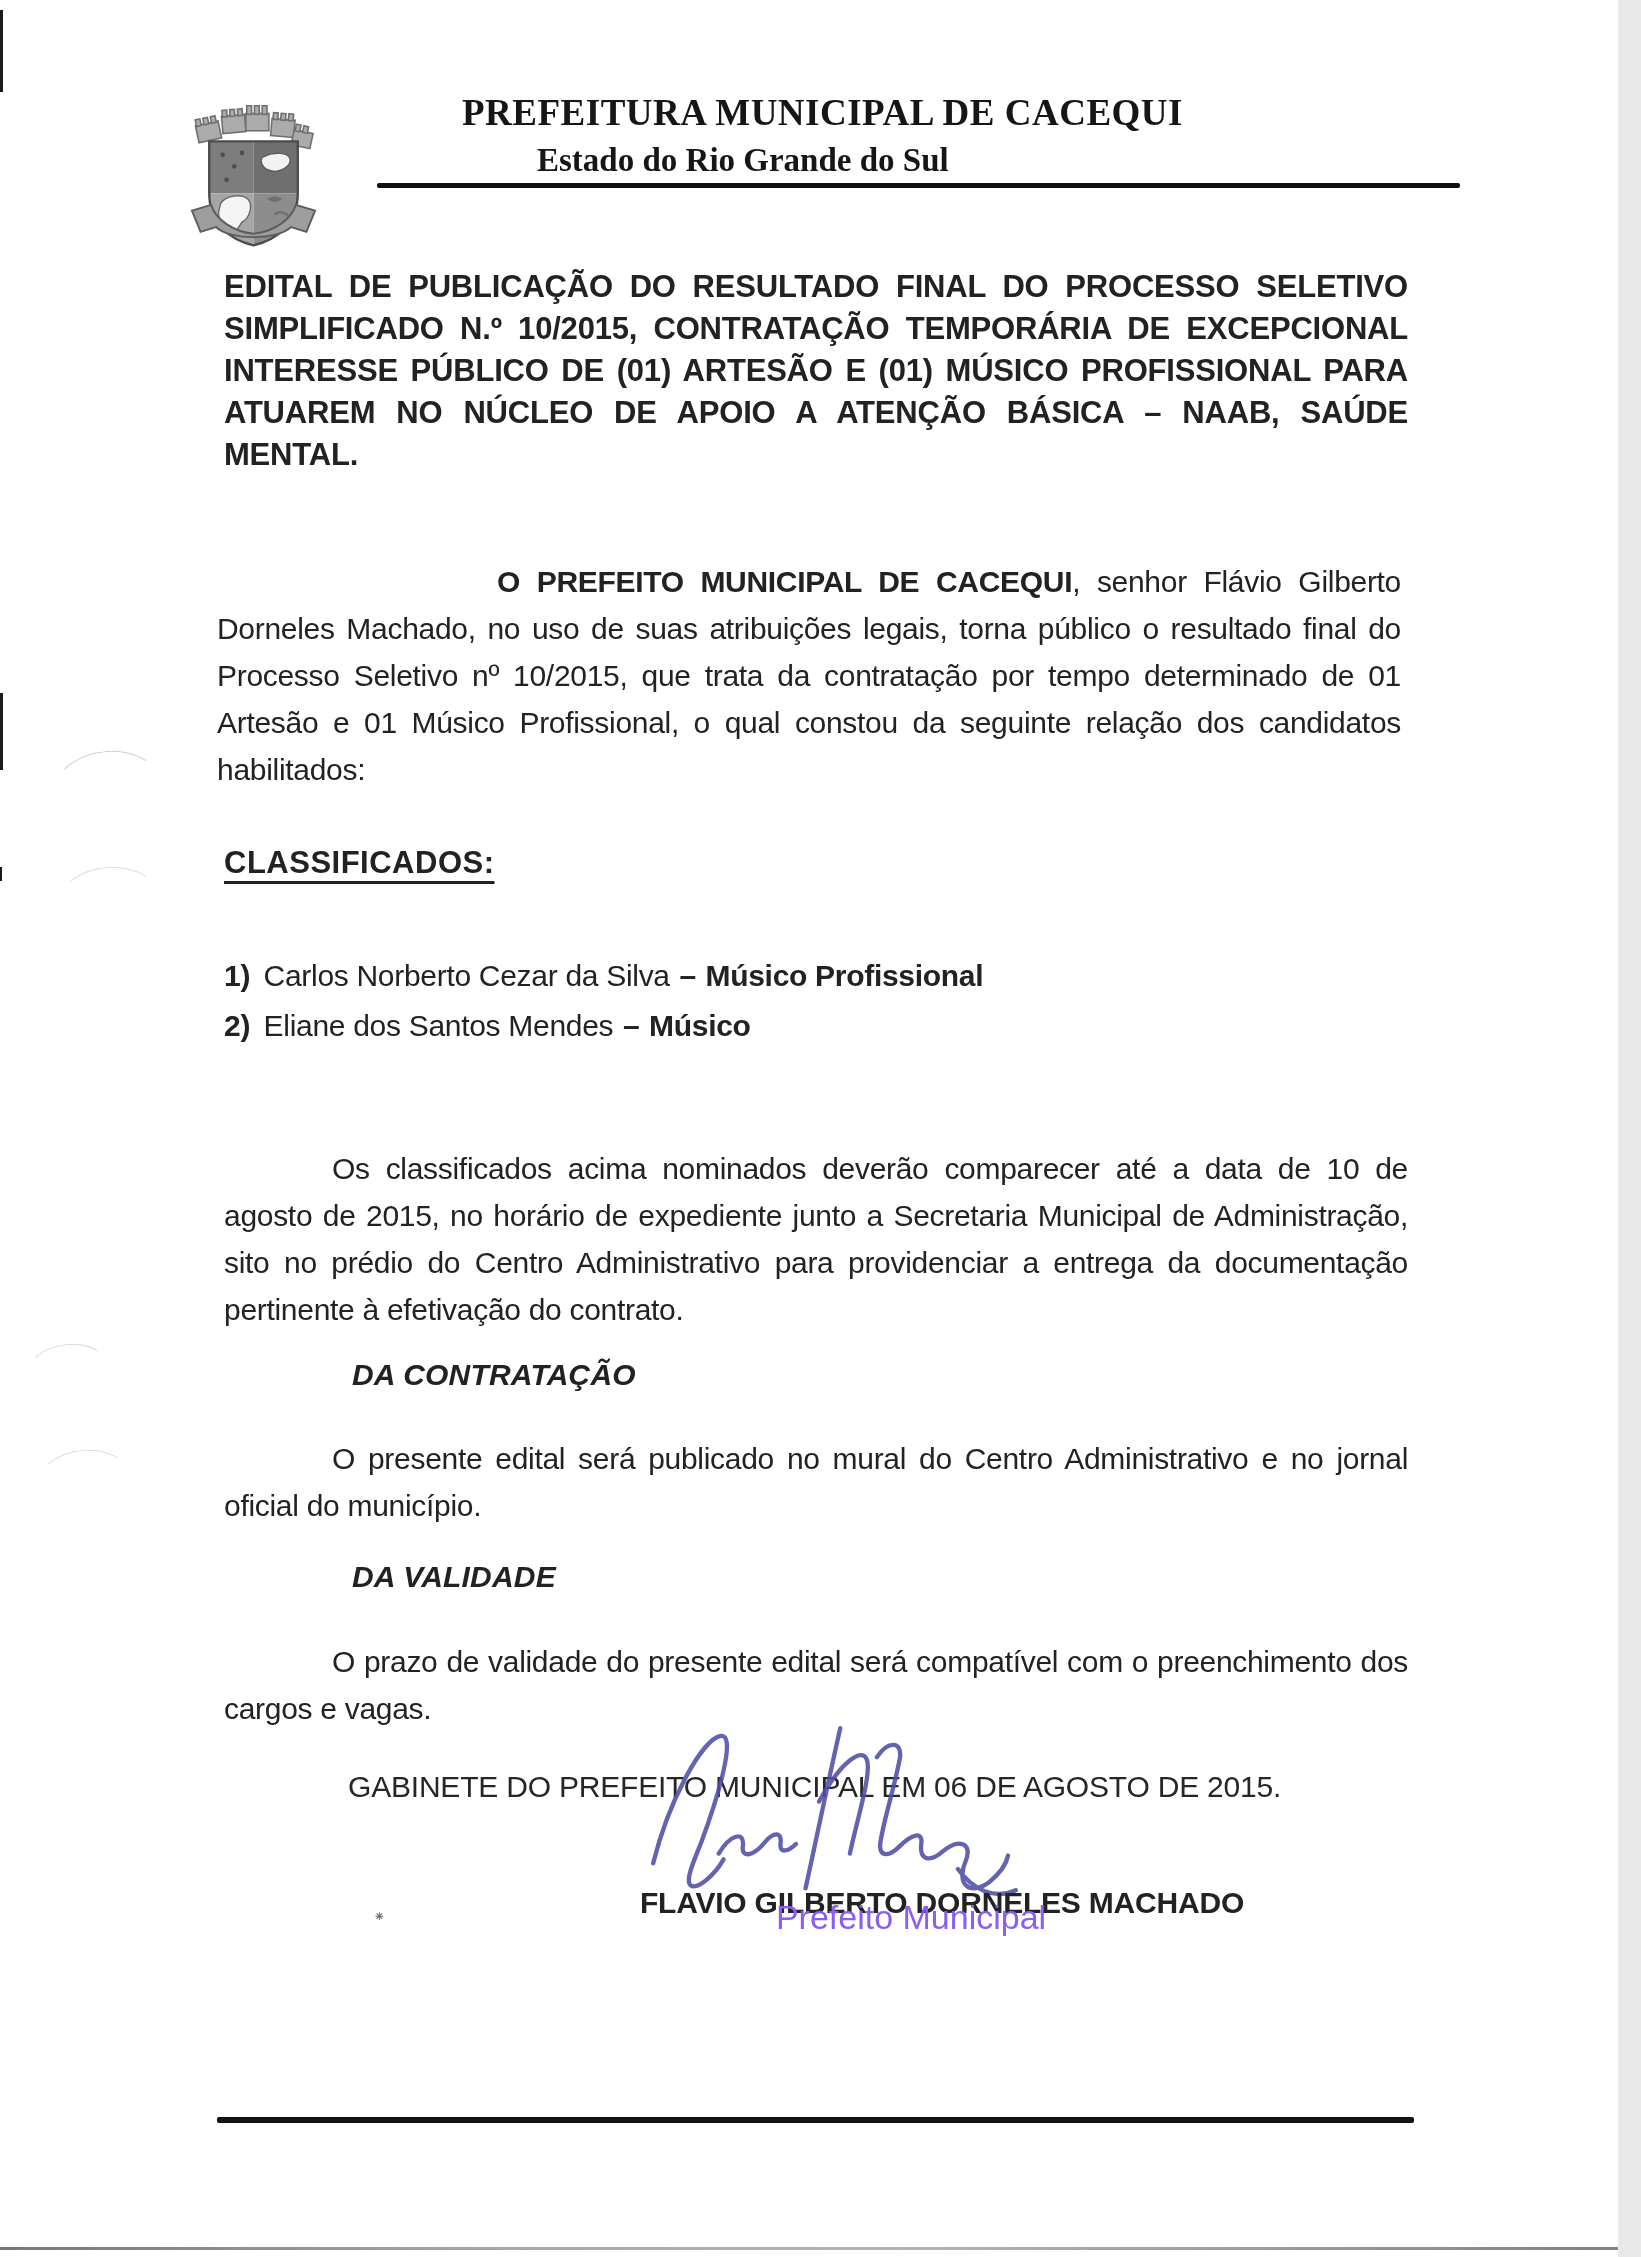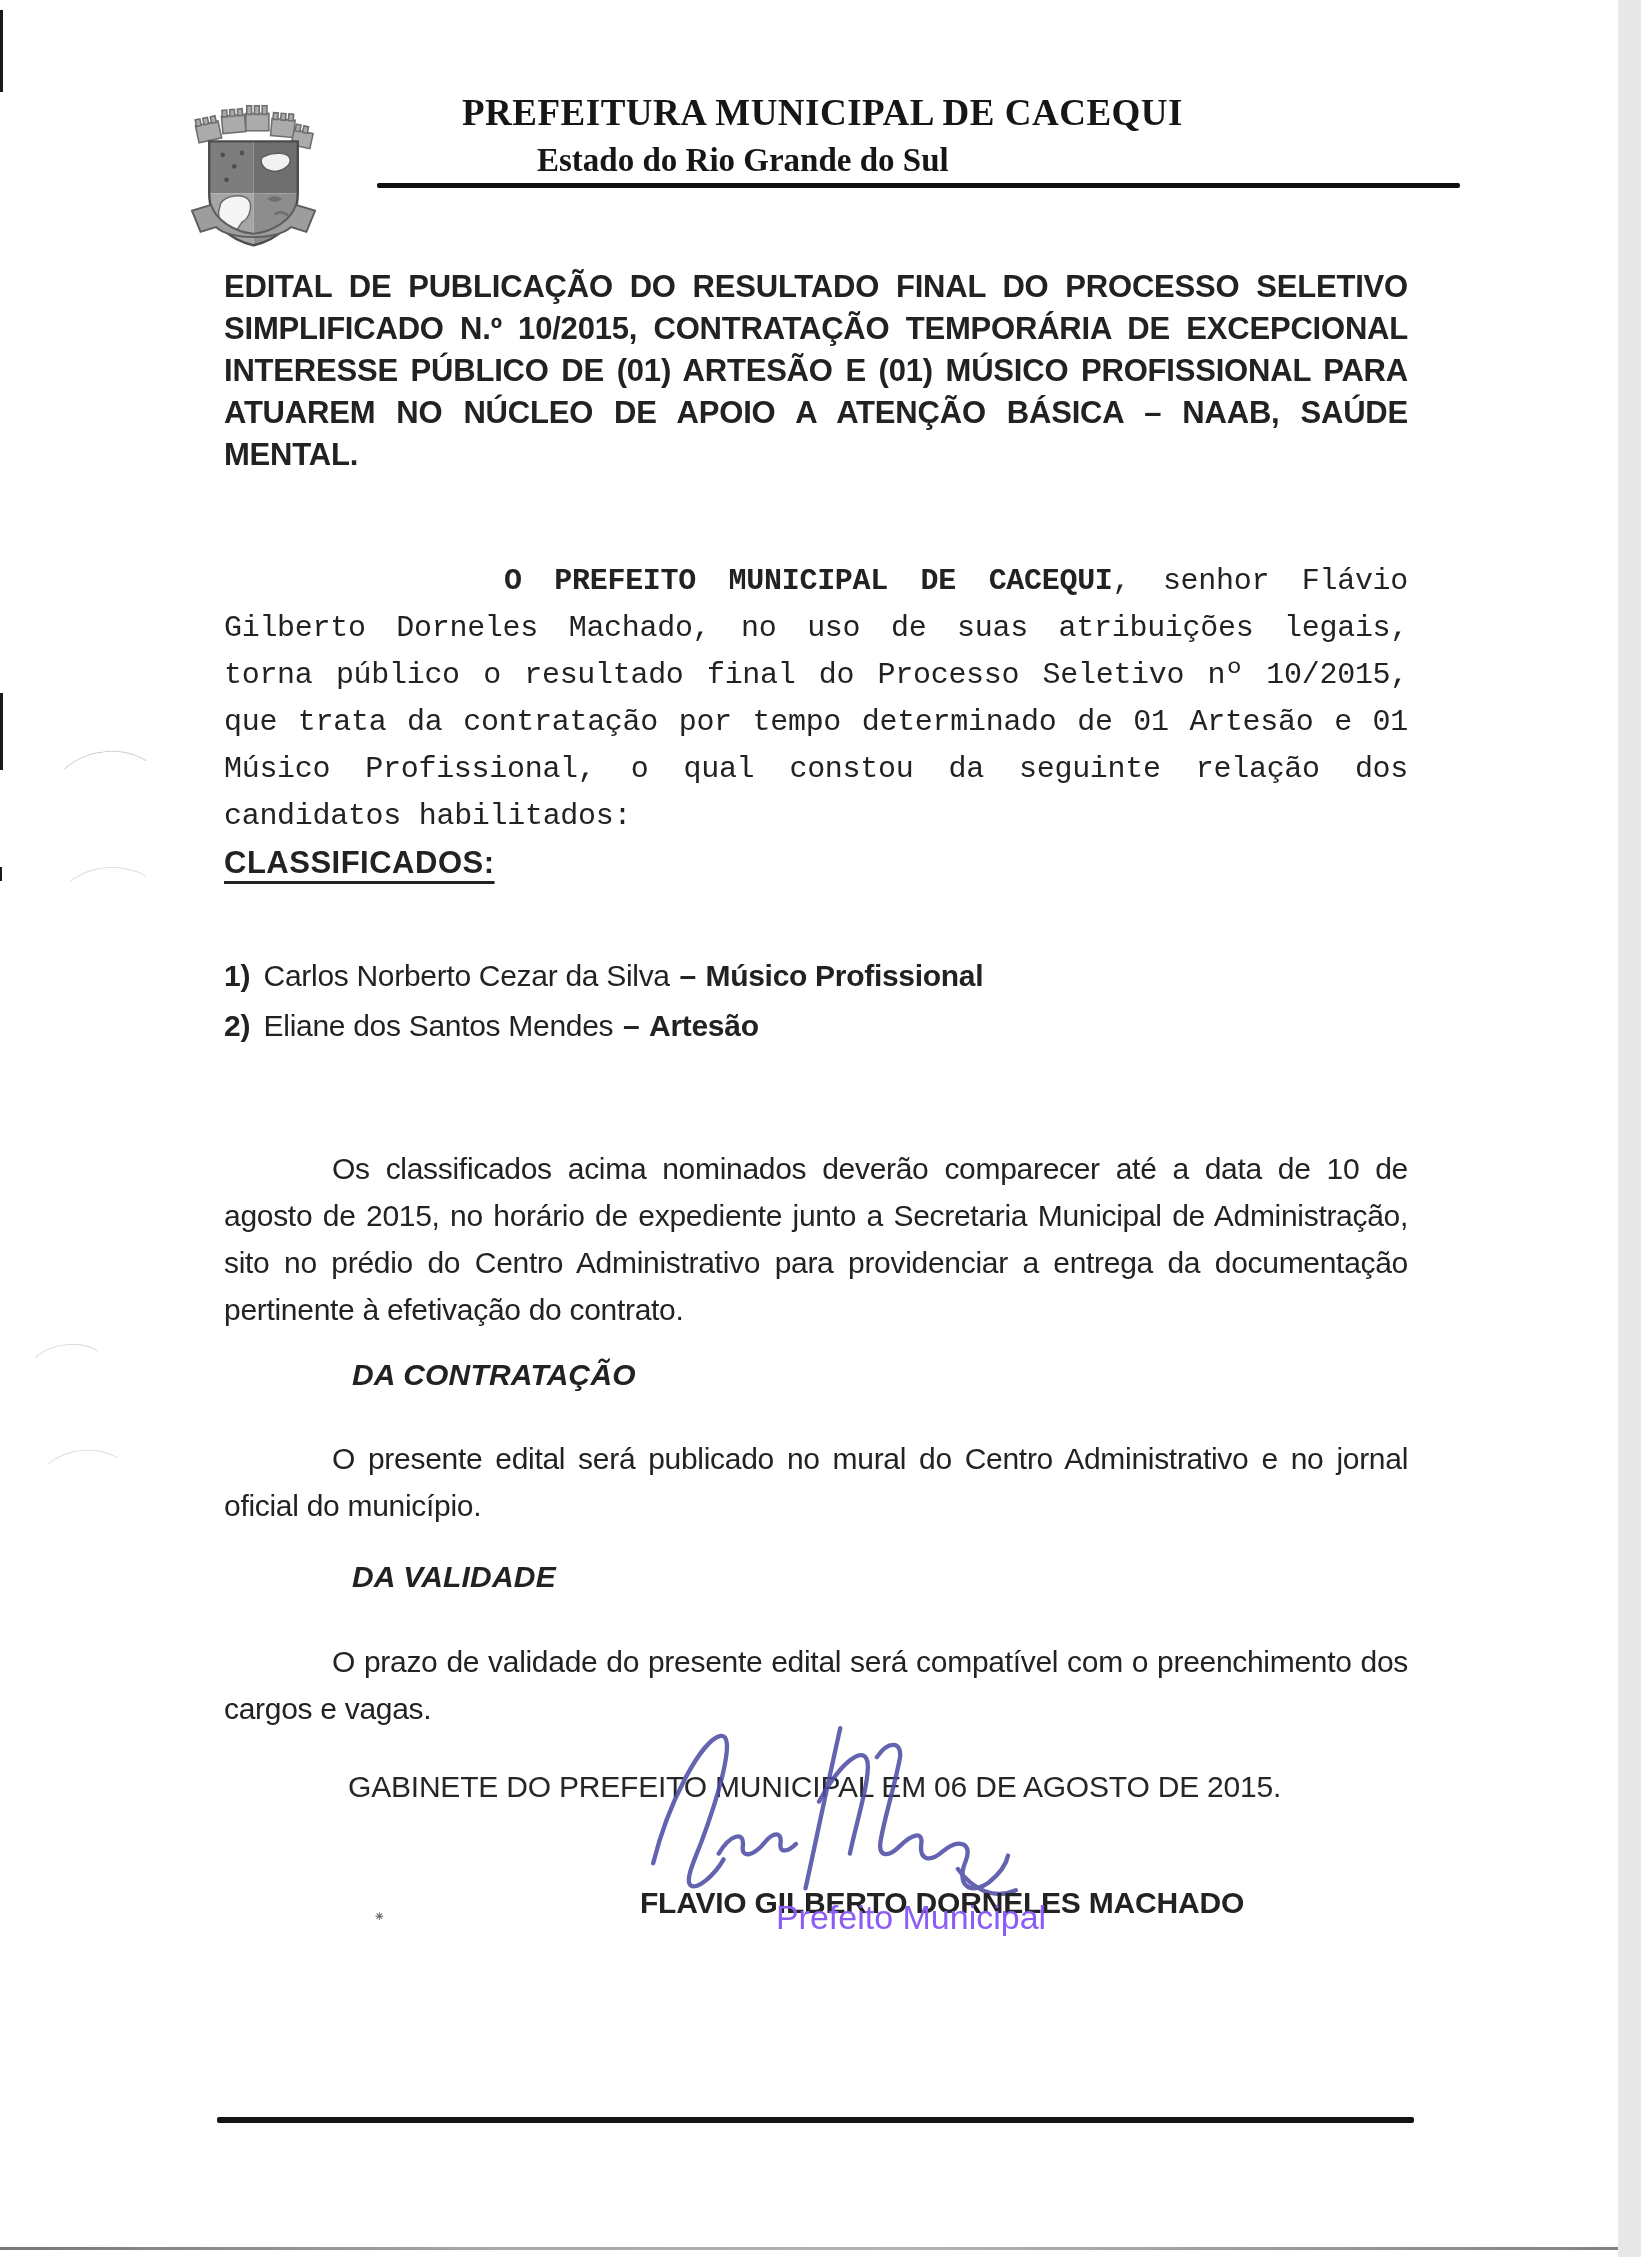--- a/index.html
+++ b/index.html
@@ -122,31 +122,31 @@
       <path d="M6,116 L26,110 C31,126 50,138 70,140 C90,138 109,126 114,110 L134,116 L125,138 L109,133 C95,147 45,147 31,133 L15,138 Z" fill="#9d9d9d" stroke="#5d5d5d" stroke-width="2"></path>
     </svg>
   </div>
 
   <div class="abs serif org-name" style="left:462px;top:91px;">PREFEITURA MUNICIPAL DE CACEQUI</div>
   <div class="abs serif state-line" style="left:537px;top:142px;text-align:right;">Estado do Rio Grande do Sul</div>
   <div class="abs header-rule" style="left:377px;top:183px;width:1083px;height:4.8px;"></div>
 
   <div class="abs justify doc-title" style="left:224px;top:266px;width:1184px;">EDITAL DE PUBLICAÇÃO DO RESULTADO FINAL DO PROCESSO SELETIVO SIMPLIFICADO N.º 10/2015, CONTRATAÇÃO TEMPORÁRIA DE EXCEPCIONAL INTERESSE PÚBLICO DE (01) ARTESÃO E (01) MÚSICO PROFISSIONAL PARA ATUAREM NO NÚCLEO DE APOIO A ATENÇÃO BÁSICA – NAAB, SAÚDE MENTAL.</div>
 
-  <div class="abs justify body-par" style="left:224px;top:558px;width:1184px;font-family:Liberation Mono, monospace;">
+  <div class="abs justify body-par" style="left:217px;top:558px;width:1184px;">
     <span class="indent-sp" style="width:280px;"></span><span class="b">O PREFEITO MUNICIPAL DE CACEQUI</span><span>, senhor Flávio Gilberto Dorneles Machado, no uso de suas atribuições legais, torna público o resultado final do Processo Seletivo nº 10/2015, que trata da contratação por tempo determinado de 01 Artesão e 01 Músico Profissional, o qual constou da seguinte relação dos candidatos habilitados:</span>
   </div>
 
   <div class="abs classificados-h" style="left:224px;top:845px;">CLASSIFICADOS:</div>
 
   <div class="abs list-item" style="left:224px;top:959px;text-align:right;">
     <span class="num">1)</span><span>Carlos Norberto Cezar da Silva</span><span class="dash">–</span><span class="role">Músico Profissional</span>
   </div>
   <div class="abs list-item" style="left:224px;top:1009px;">
-    <span class="num">2)</span><span>Eliane dos Santos Mendes</span><span class="dash">–</span><span class="role">Artesão</span>
+    <span class="num">2)</span><span>Eliane dos Santos Mendes</span><span class="dash">–</span><span class="role">Músico</span>
   </div>
 
   <div class="abs justify body-par" style="left:224px;top:1145px;width:1184px;">
     <span class="indent-sp" style="width:108px;"></span><span>Os classificados acima nominados deverão comparecer até a data de 10 de agosto de 2015, no horário de expediente junto a Secretaria Municipal de Administração, sito no prédio do Centro Administrativo para providenciar a entrega da documentação pertinente à efetivação do contrato.</span>
   </div>
 
   <div class="abs section-h" style="left:352px;top:1358px;">DA CONTRATAÇÃO</div>
   <div class="abs justify body-par" style="left:224px;top:1435px;width:1184px;">
     <span class="indent-sp" style="width:108px;"></span><span>O presente edital será publicado no mural do Centro Administrativo e no jornal oficial do município.</span>
   </div>

